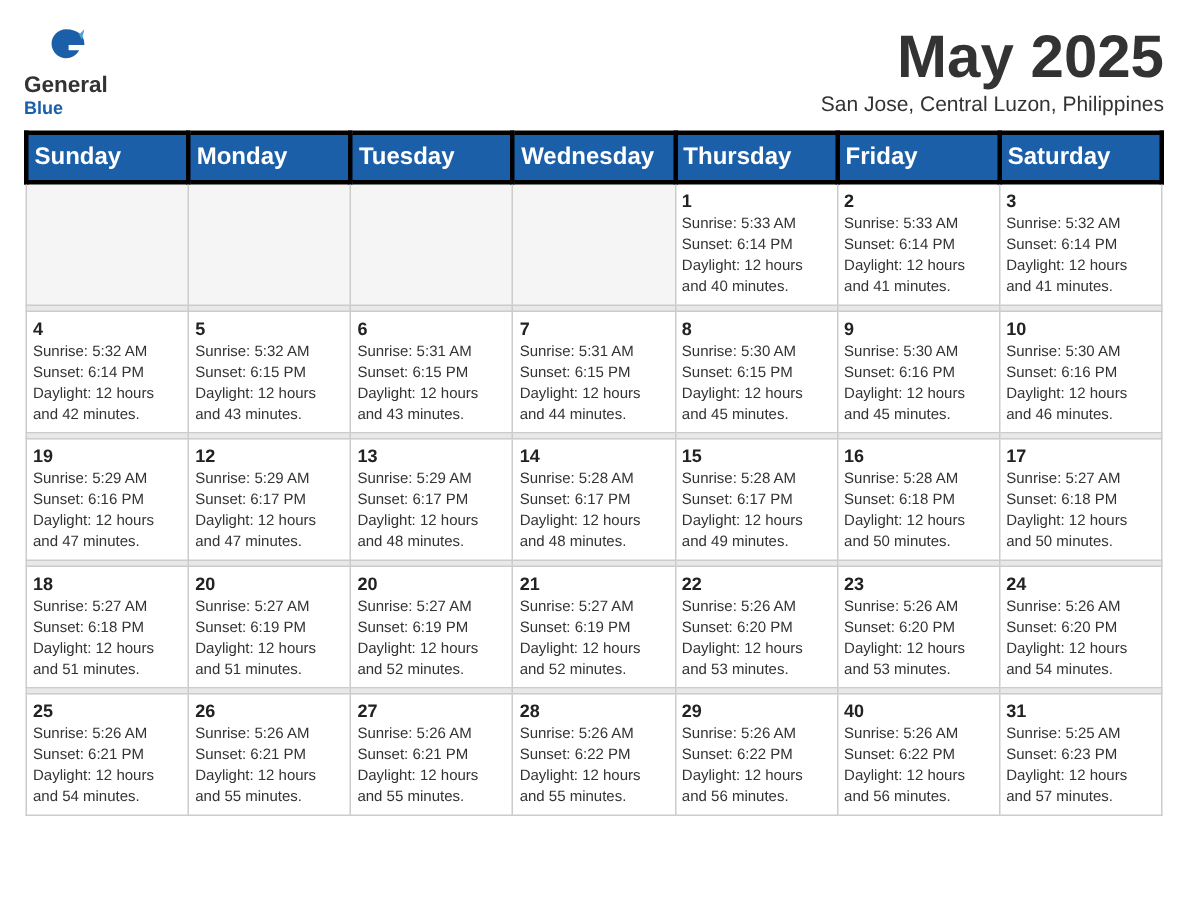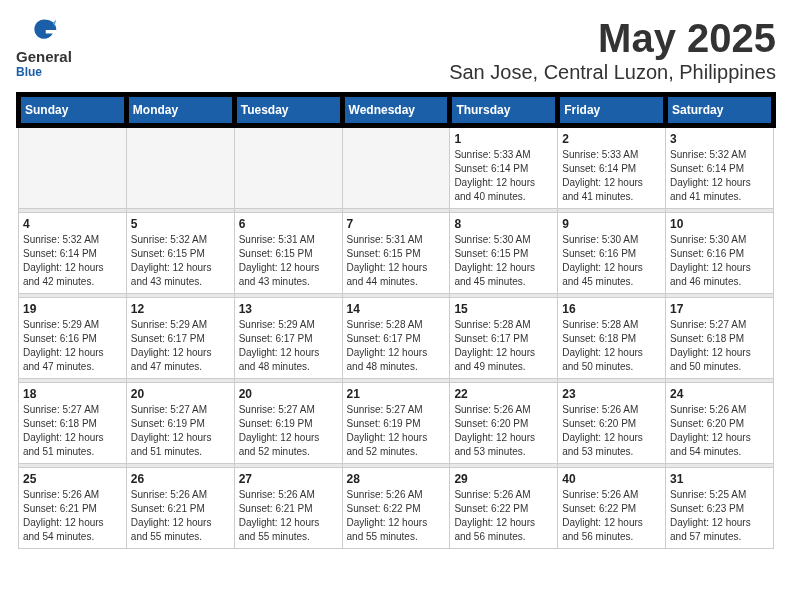--- a/index.html
+++ b/index.html
@@ -28,35 +28,35 @@
     }
     .title-block {
       text-align: right;
     }
     .month-title {
       font-size: 40px;
       font-weight: bold;
       color: #333;
     }
     .subtitle {
-      font-size: 20px;
+      font-size: 14px;
       color: #333;
     }
     .calendar {
       width: 100%;
       border-collapse: collapse;
       font-size: 11px;
     }
     .calendar th {
       background: #1a5fa8;
       color: #fff;
       padding: 6px 4px;
       text-align: left;
-      font-size: 12px;
-      border: 5px solid #000000;
+      font-size: 16px;
+      border: 3px solid #000000;
     }
     .calendar td {
       border: 1px solid #ccc;
       vertical-align: top;
       padding: 4px;
       width: calc(100% / 7);
       min-height: 80px;
       background: #fff;
     }
     .calendar td.empty {

